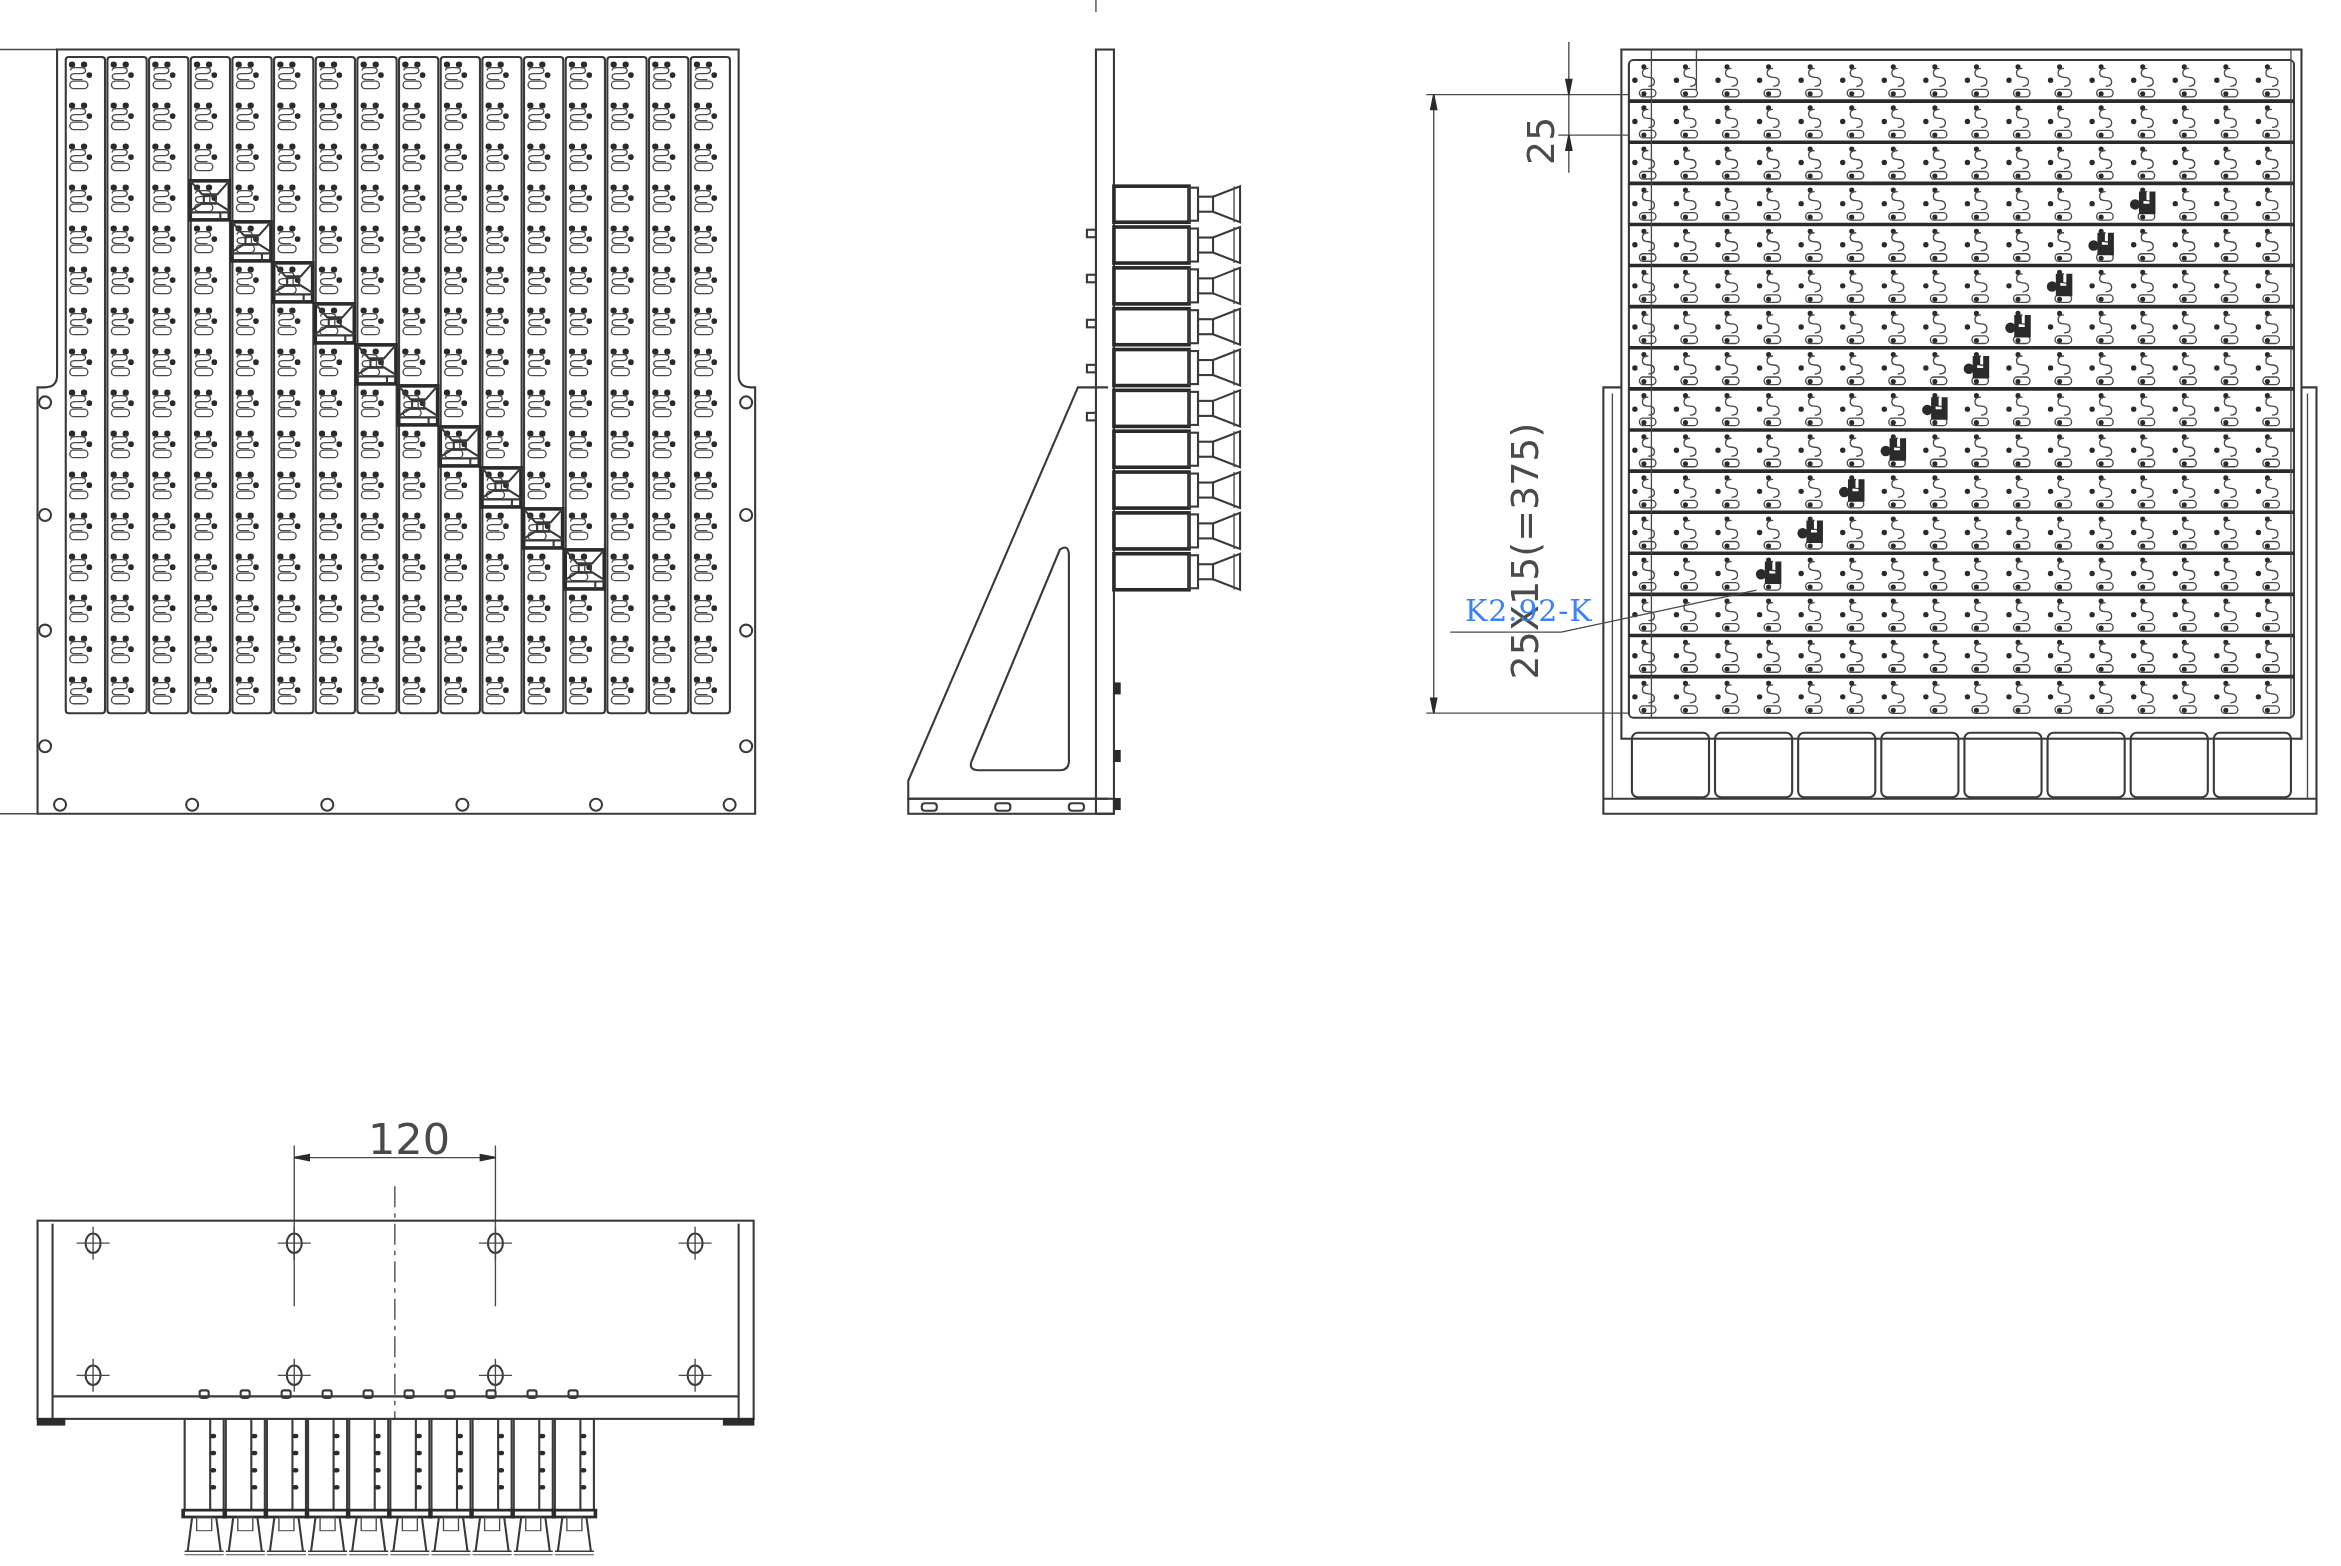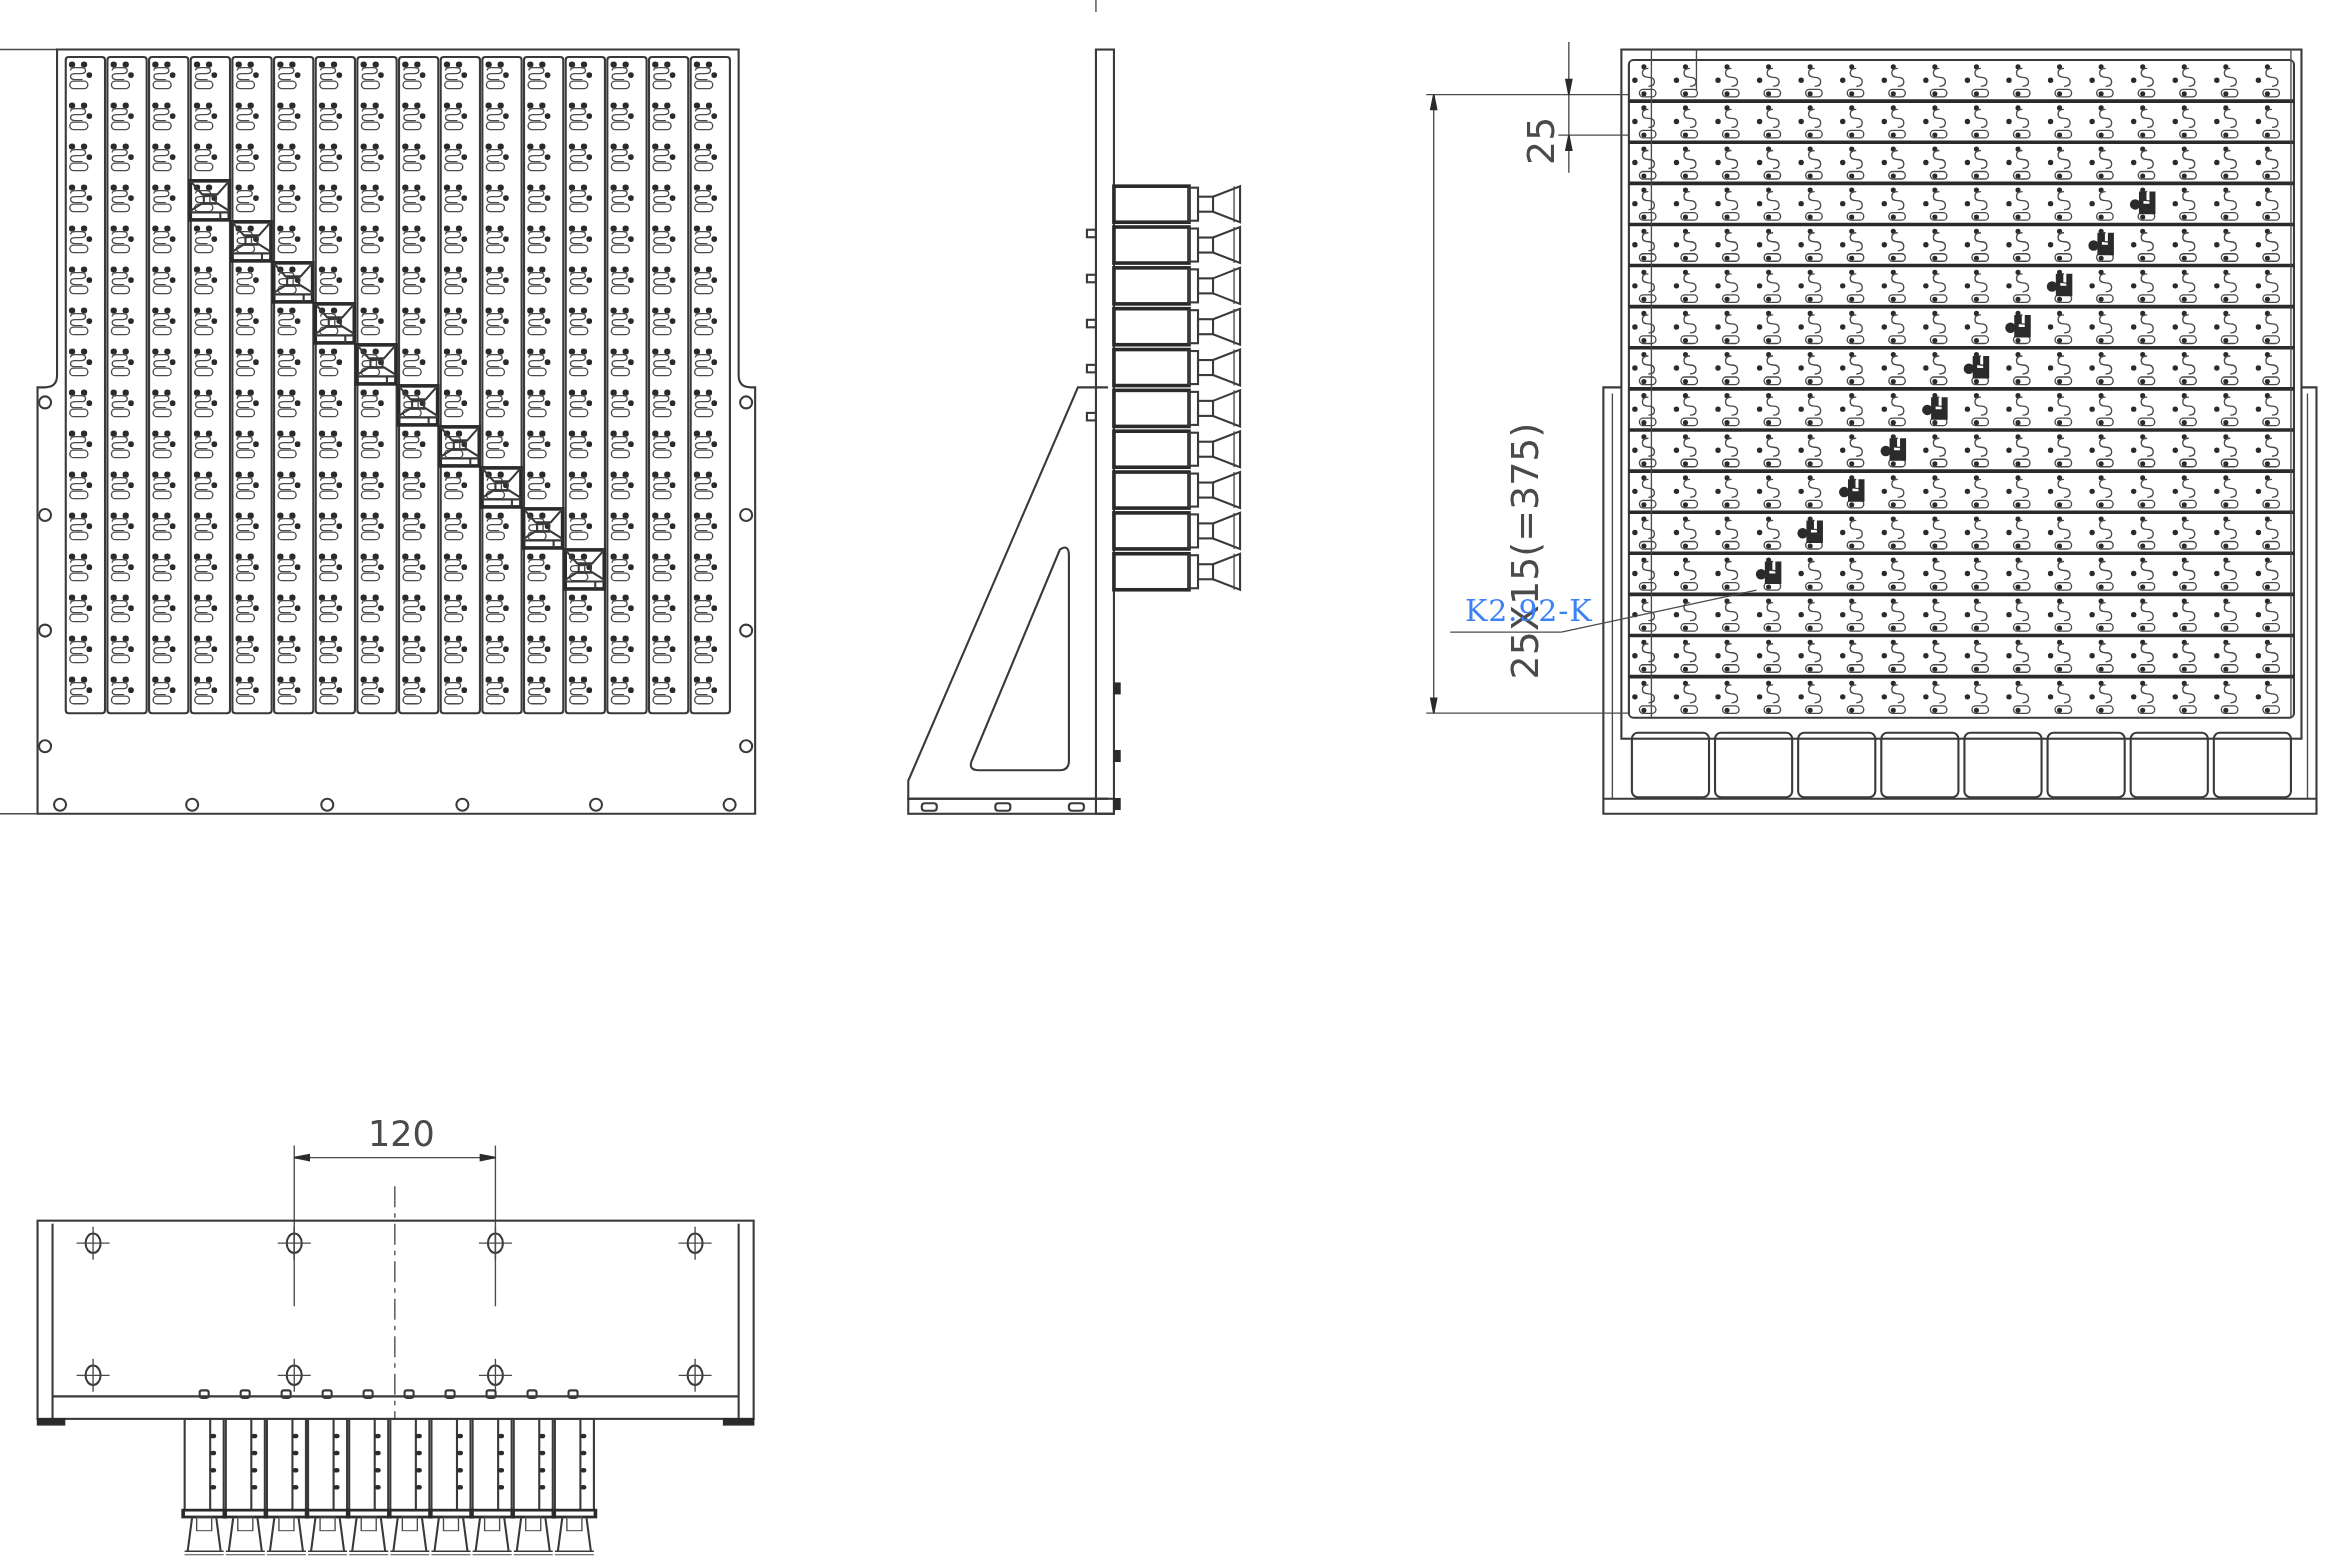--- a/index.html
+++ b/index.html
@@ -5,21 +5,21 @@
   html, body { margin: 0; padding: 0; background: #ffffff; }
   body { width: 2342px; height: 1566px; overflow: hidden; position: relative; font-family: "DejaVu Sans Mono", monospace; }
   #canvas { position: absolute; left: 0; top: 0; width: 2342px; height: 1566px; }
   .ln { stroke: #3a3a3a; fill: none; stroke-width: 1.4; }
   .thin { stroke: #4a4a4a; fill: none; stroke-width: 0.9; }
   .thick { stroke: #2a2a2a; fill: none; stroke-width: 2.4; }
   .dark { fill: #2b2b2b; stroke: #2b2b2b; }
   .overlay { position: absolute; white-space: nowrap; color: #4a4a4a; }
   .dim-25 { left: 1519px; top: 165px; font-family: "DejaVu Sans", sans-serif; font-size: 38px; transform: rotate(-90deg); transform-origin: left top; }
   .dim-375 { left: 1397px; top: 529px; font-family: "DejaVu Sans", sans-serif; font-size: 38px; transform: rotate(-90deg); transform-origin: center center; }
-  .dim-120 { left: 368px; top: 1114px; font-family: "DejaVu Sans", sans-serif; font-size: 35px; }
+  .dim-120 { left: 368px; top: 1114px; font-family: "DejaVu Sans", sans-serif; font-size: 43px; }
   .lbl-k { left: 1450px; top: 593px; font-family: "DejaVu Serif", serif; font-size: 30px; color: #3b82f6; letter-spacing: 0.8px; margin-left: 15px; }
 </style>
 </head>
 <body>
 
 <svg id="canvas" viewBox="0 0 1560 1043" preserveAspectRatio="none" xmlns="http://www.w3.org/2000/svg">
   <defs>
 
     <g id="slotFront">
       <circle cx="3" cy="2" r="1.6" class="dark"></circle>

